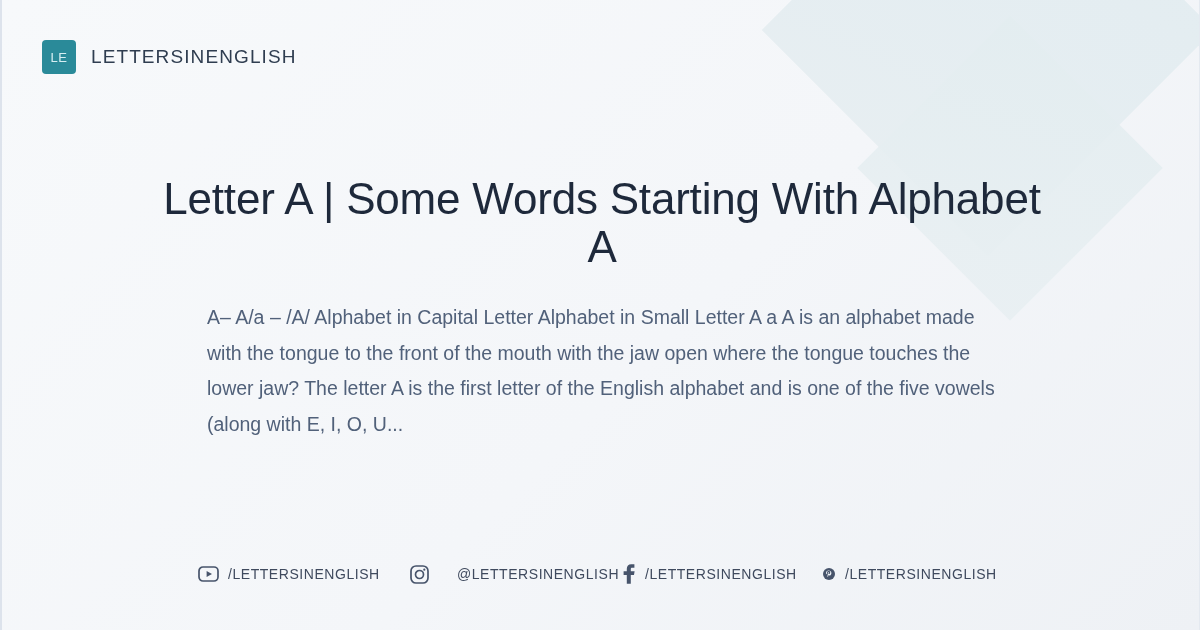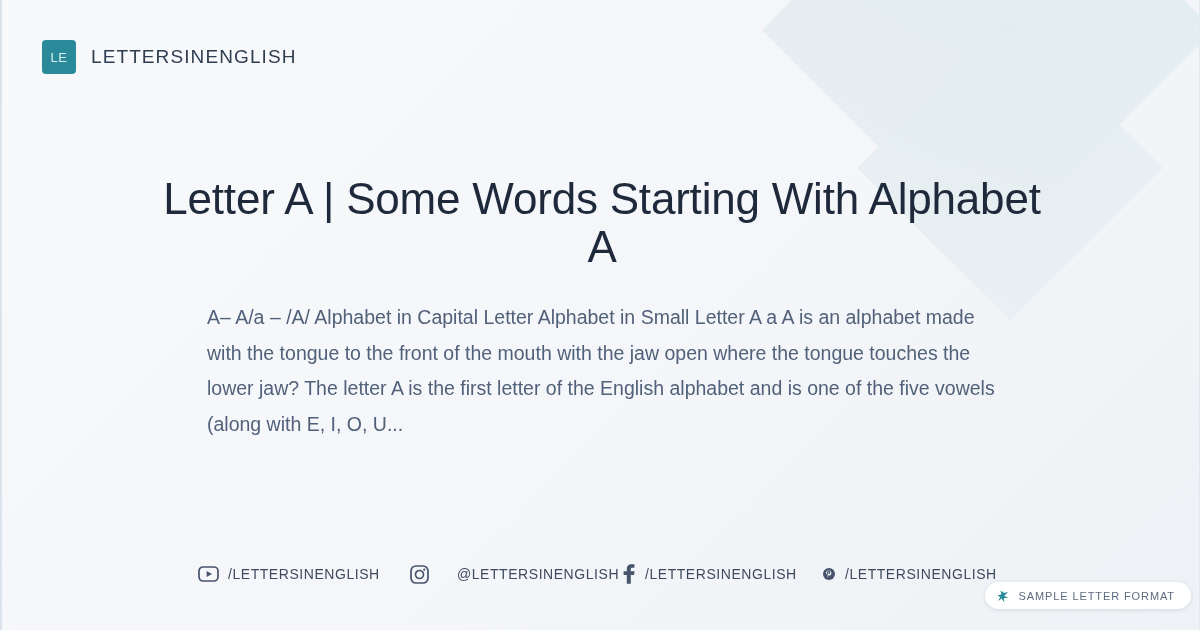--- a/index.html
+++ b/index.html
@@ -215,22 +215,14 @@
         <svg width="14" height="14" viewBox="0 0 14 14" fill="none" aria-hidden="true">
           <circle cx="7" cy="7" r="6" fill="currentColor"></circle>
           <path d="M6.6 3.4 C4.9 3.4 4.0 4.6 4.0 5.7 C4.0 6.4 4.3 7.0 4.9 7.2 C5.0 7.3 5.1 7.2 5.1 7.1 L5.2 6.7 C5.3 6.6 5.2 6.5 5.2 6.4 C5.0 6.2 4.9 5.9 4.9 5.5 C4.9 4.5 5.7 3.9 6.7 3.9 C7.6 3.9 8.2 4.4 8.2 5.2 C8.2 6.2 7.7 7.1 7.0 7.1 C6.6 7.1 6.4 6.8 6.5 6.5 L6.8 5.4 C6.9 5.1 6.7 4.9 6.4 4.9 C6.1 4.9 5.8 5.2 5.8 5.7 L6.0 6.3 L5.5 8.5 C5.4 9.0 5.5 9.6 5.5 9.9 L5.7 10.0 C5.9 9.7 6.2 9.2 6.3 8.9 L6.5 8.1 C6.7 8.4 7.0 8.6 7.4 8.6 C8.6 8.6 9.4 7.5 9.4 6.0 C9.4 4.6 8.2 3.4 6.6 3.4 Z" fill="#eef2f6"></path>
         </svg>
       </span>
       <span class="social-label">/LETTERSINENGLISH</span>
     </div>
 
   </div>
 
-  <div class="sample-badge">
-    <span class="bolt-icon">
-      <svg width="13" height="15" viewBox="0 0 13 15" fill="none" aria-hidden="true">
-        <path d="M7.6 0.6 L6.4 5.0 L11.0 4.0 L7.2 8.0 L11.4 9.6 L6.8 10.2 L7.4 14.4 L4.6 10.6 L1.2 13.0 L3.2 9.0 L0.4 7.2 L4.4 6.4 L3.4 2.6 L6.2 4.6 Z" fill="currentColor"></path>
-      </svg>
-    </span>
-    <span class="sample-badge-label">SAMPLE LETTER FORMAT</span>
-  </div>
 
 </div>
 
 </body></html>

